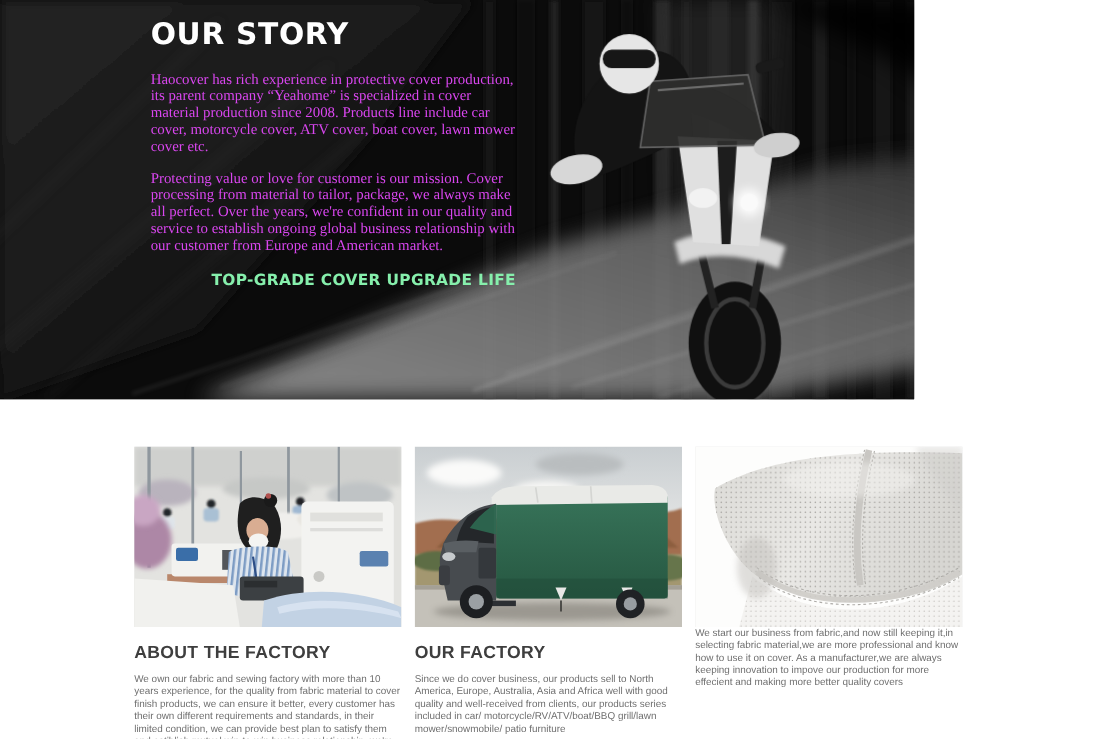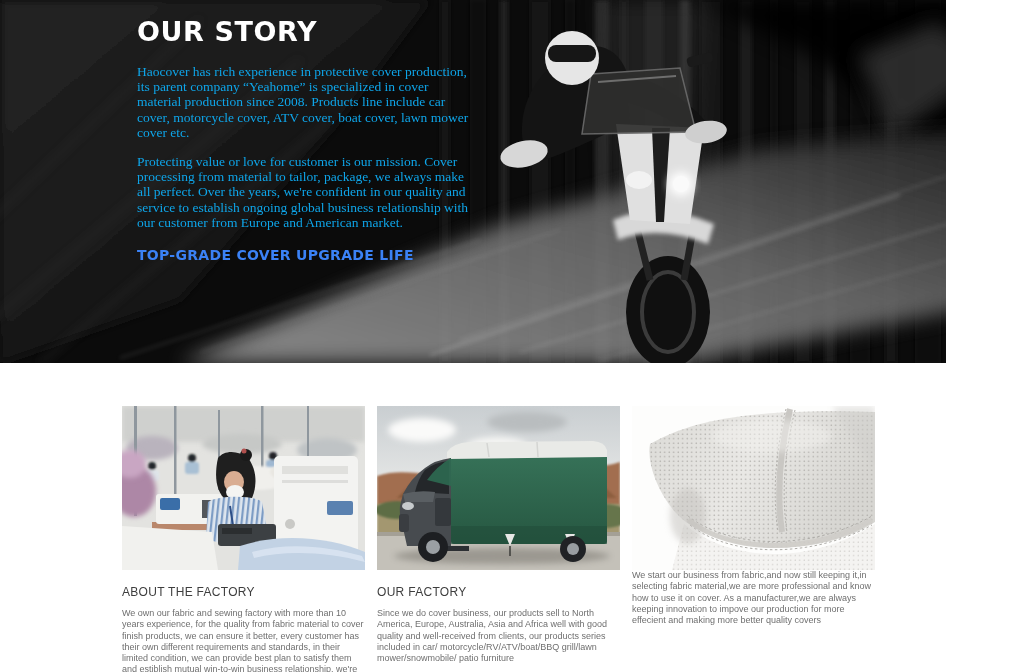--- a/index.html
+++ b/index.html
@@ -4,47 +4,47 @@
 <style>
   * { box-sizing: border-box; }
   html,body { margin:0; padding:0; }
   body {
     width:1011px; height:672px; overflow:hidden;
     background:#ffffff;
     font-family:"Liberation Sans", sans-serif;
   }
 
   
-  .hero { position:relative; width:946px; height:363px; background:#0b0b0b; overflow:hidden; }
+  .hero { position:relative; width:831px; height:363px; background:#0b0b0b; overflow:hidden; }
   .hero-art { position:absolute; left:0; top:0; width:1011px; height:363px; }
   .hero-content { position:absolute; left:137px; top:16px; width:332px; color:#ffffff; }
   .hero-title {
     margin:0 0 17px 0;
     font-family:"DejaVu Sans","Liberation Sans",sans-serif;
     font-size:27px; font-weight:800; letter-spacing:0.6px; color:#fff;
   }
   .hero-para {
     margin:0 0 14px 0;
     font-family:"Liberation Serif", serif;
-    font-size:13.5px; line-height:15.2px; color:#0ea5e9;
+    font-size:13.5px; line-height:15.2px; color:#d946ef;
   }
   .hero-tagline {
     margin-top:17px;
     font-family:"DejaVu Sans","Liberation Sans",sans-serif;
-    font-size:14px; font-weight:800; letter-spacing:0.3px; color:#3b82f6;
+    font-size:14px; font-weight:800; letter-spacing:0.3px; color:#86efac;text-align:right;
   }
 
   
   .features { margin:43px 0 0 122px; display:flex; gap:12px; }
   .col { width:243px; }
   .photo { width:243px; height:164px; position:relative; overflow:hidden; background:#eee; }
   .photo svg { display:block; }
   .col h3 {
     margin:15px 0 9px 0;
-    font-size:12px; font-weight:400; letter-spacing:0.3px; color:#3e3e3e;
+    font-size:16px; font-weight:700; letter-spacing:0.3px; color:#3e3e3e;
   }
   .col p {
     margin:0;
     font-size:9px; line-height:11.3px; color:#6f6f6f;
   }
 </style>
 </head>
 <body>
 
 <div class="hero">

